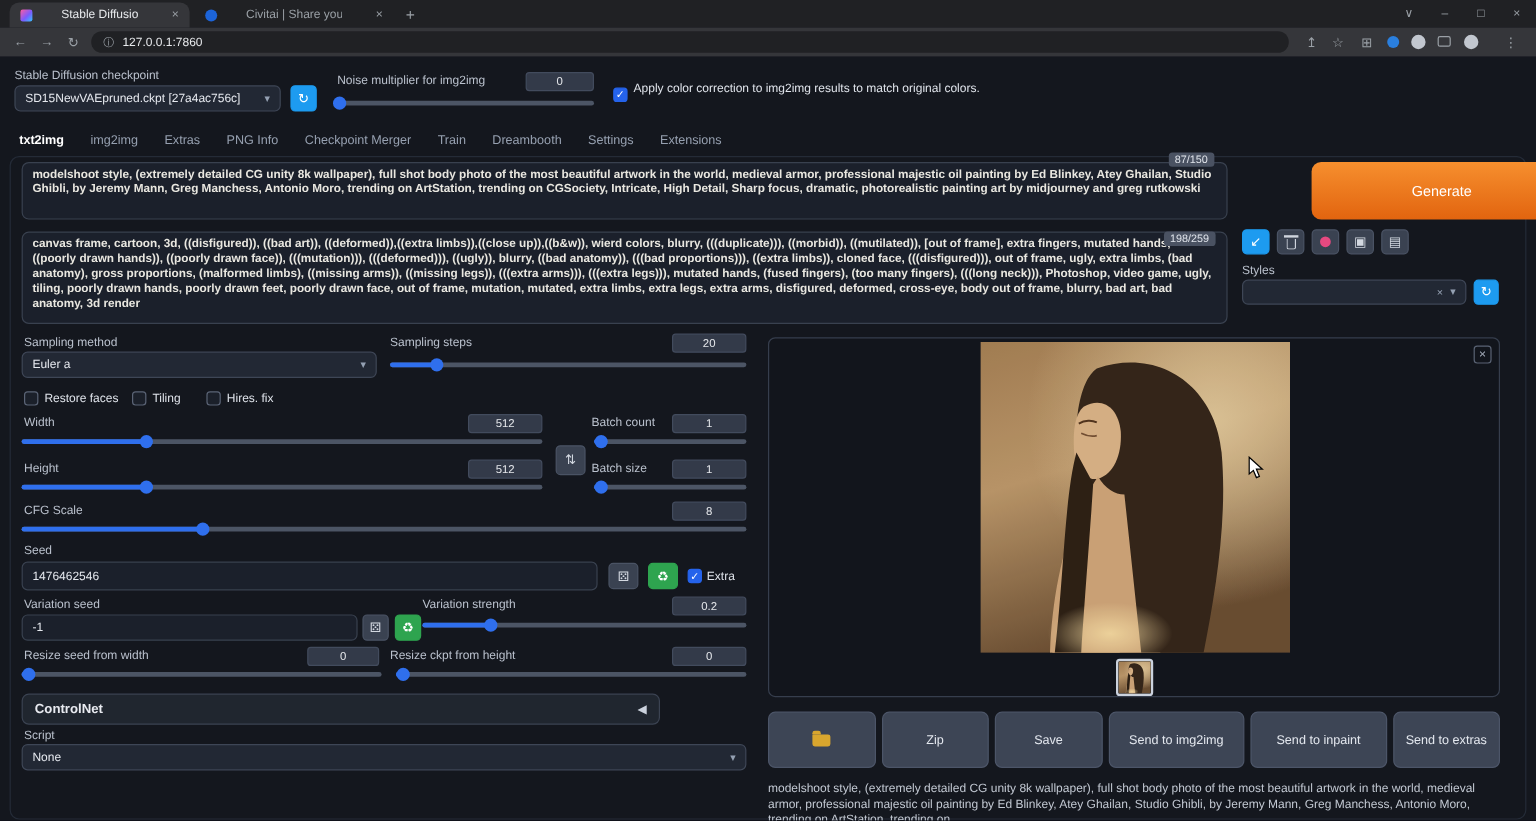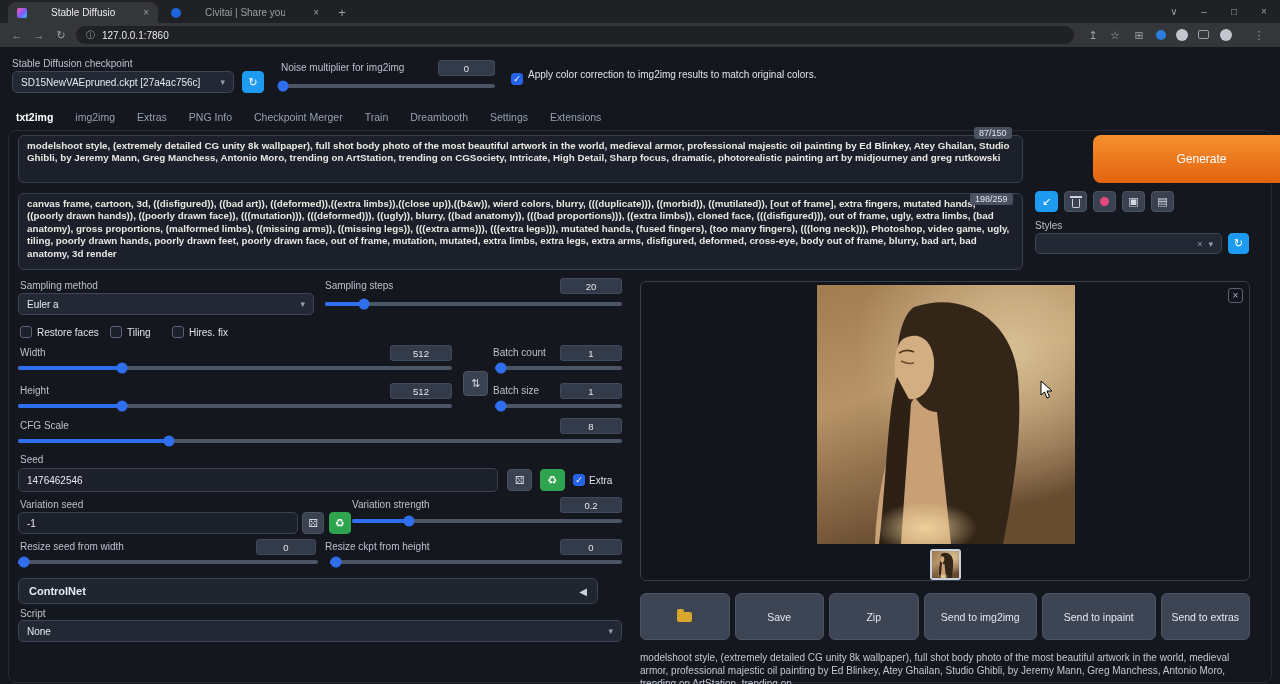--- a/index.html
+++ b/index.html
@@ -257,21 +257,21 @@
     <div class="fill" style="width:1%"></div>
     <div class="handle" style="left:2%"></div>
   </div>
   <span class="label" style="left:325px;top:541px">Resize ckpt from height</span>
   <div class="numbox" style="left:560px;top:539px;width:62px">0</div>
   <div class="slider" style="left:330px;top:560px;width:292px">
     <div class="fill" style="width:1%"></div>
     <div class="handle" style="left:2%"></div>
   </div>
 
-  <div class="accordion" style="left:18px;top:578px;width:580px;height:26px">
+  <div class="accordion" style="left:18px;top:578px;width:532px;height:26px">
     <span>ControlNet</span>
     <span class="arr">◀</span>
   </div>
 
   <span class="label" style="left:20px;top:608px">Script</span>
   <div class="dropdown" style="left:18px;top:620px;width:604px;height:22px">
     <span>None</span>
     <span class="caret">▾</span>
   </div>
 
@@ -315,24 +315,24 @@
           <use href="#portrait"></use>
         </svg>
     </div>
   </div>
 
   <div class="outbtns">
     <div class="btn">
       <span class="folder-icon"></span>
     </div>
     <div class="btn">
+      <span>Zip</span>
+    </div>
+    <div class="btn">
       <span>Save</span>
-    </div>
-    <div class="btn">
-      <span>Zip</span>
     </div>
     <div class="btn" style="padding:2px 14px">
       <span>Send to img2img</span>
     </div>
     <div class="btn" style="padding:2px 14px">
       <span>Send to inpaint</span>
     </div>
     <div class="btn">
       <span>Send to extras</span>
     </div>

